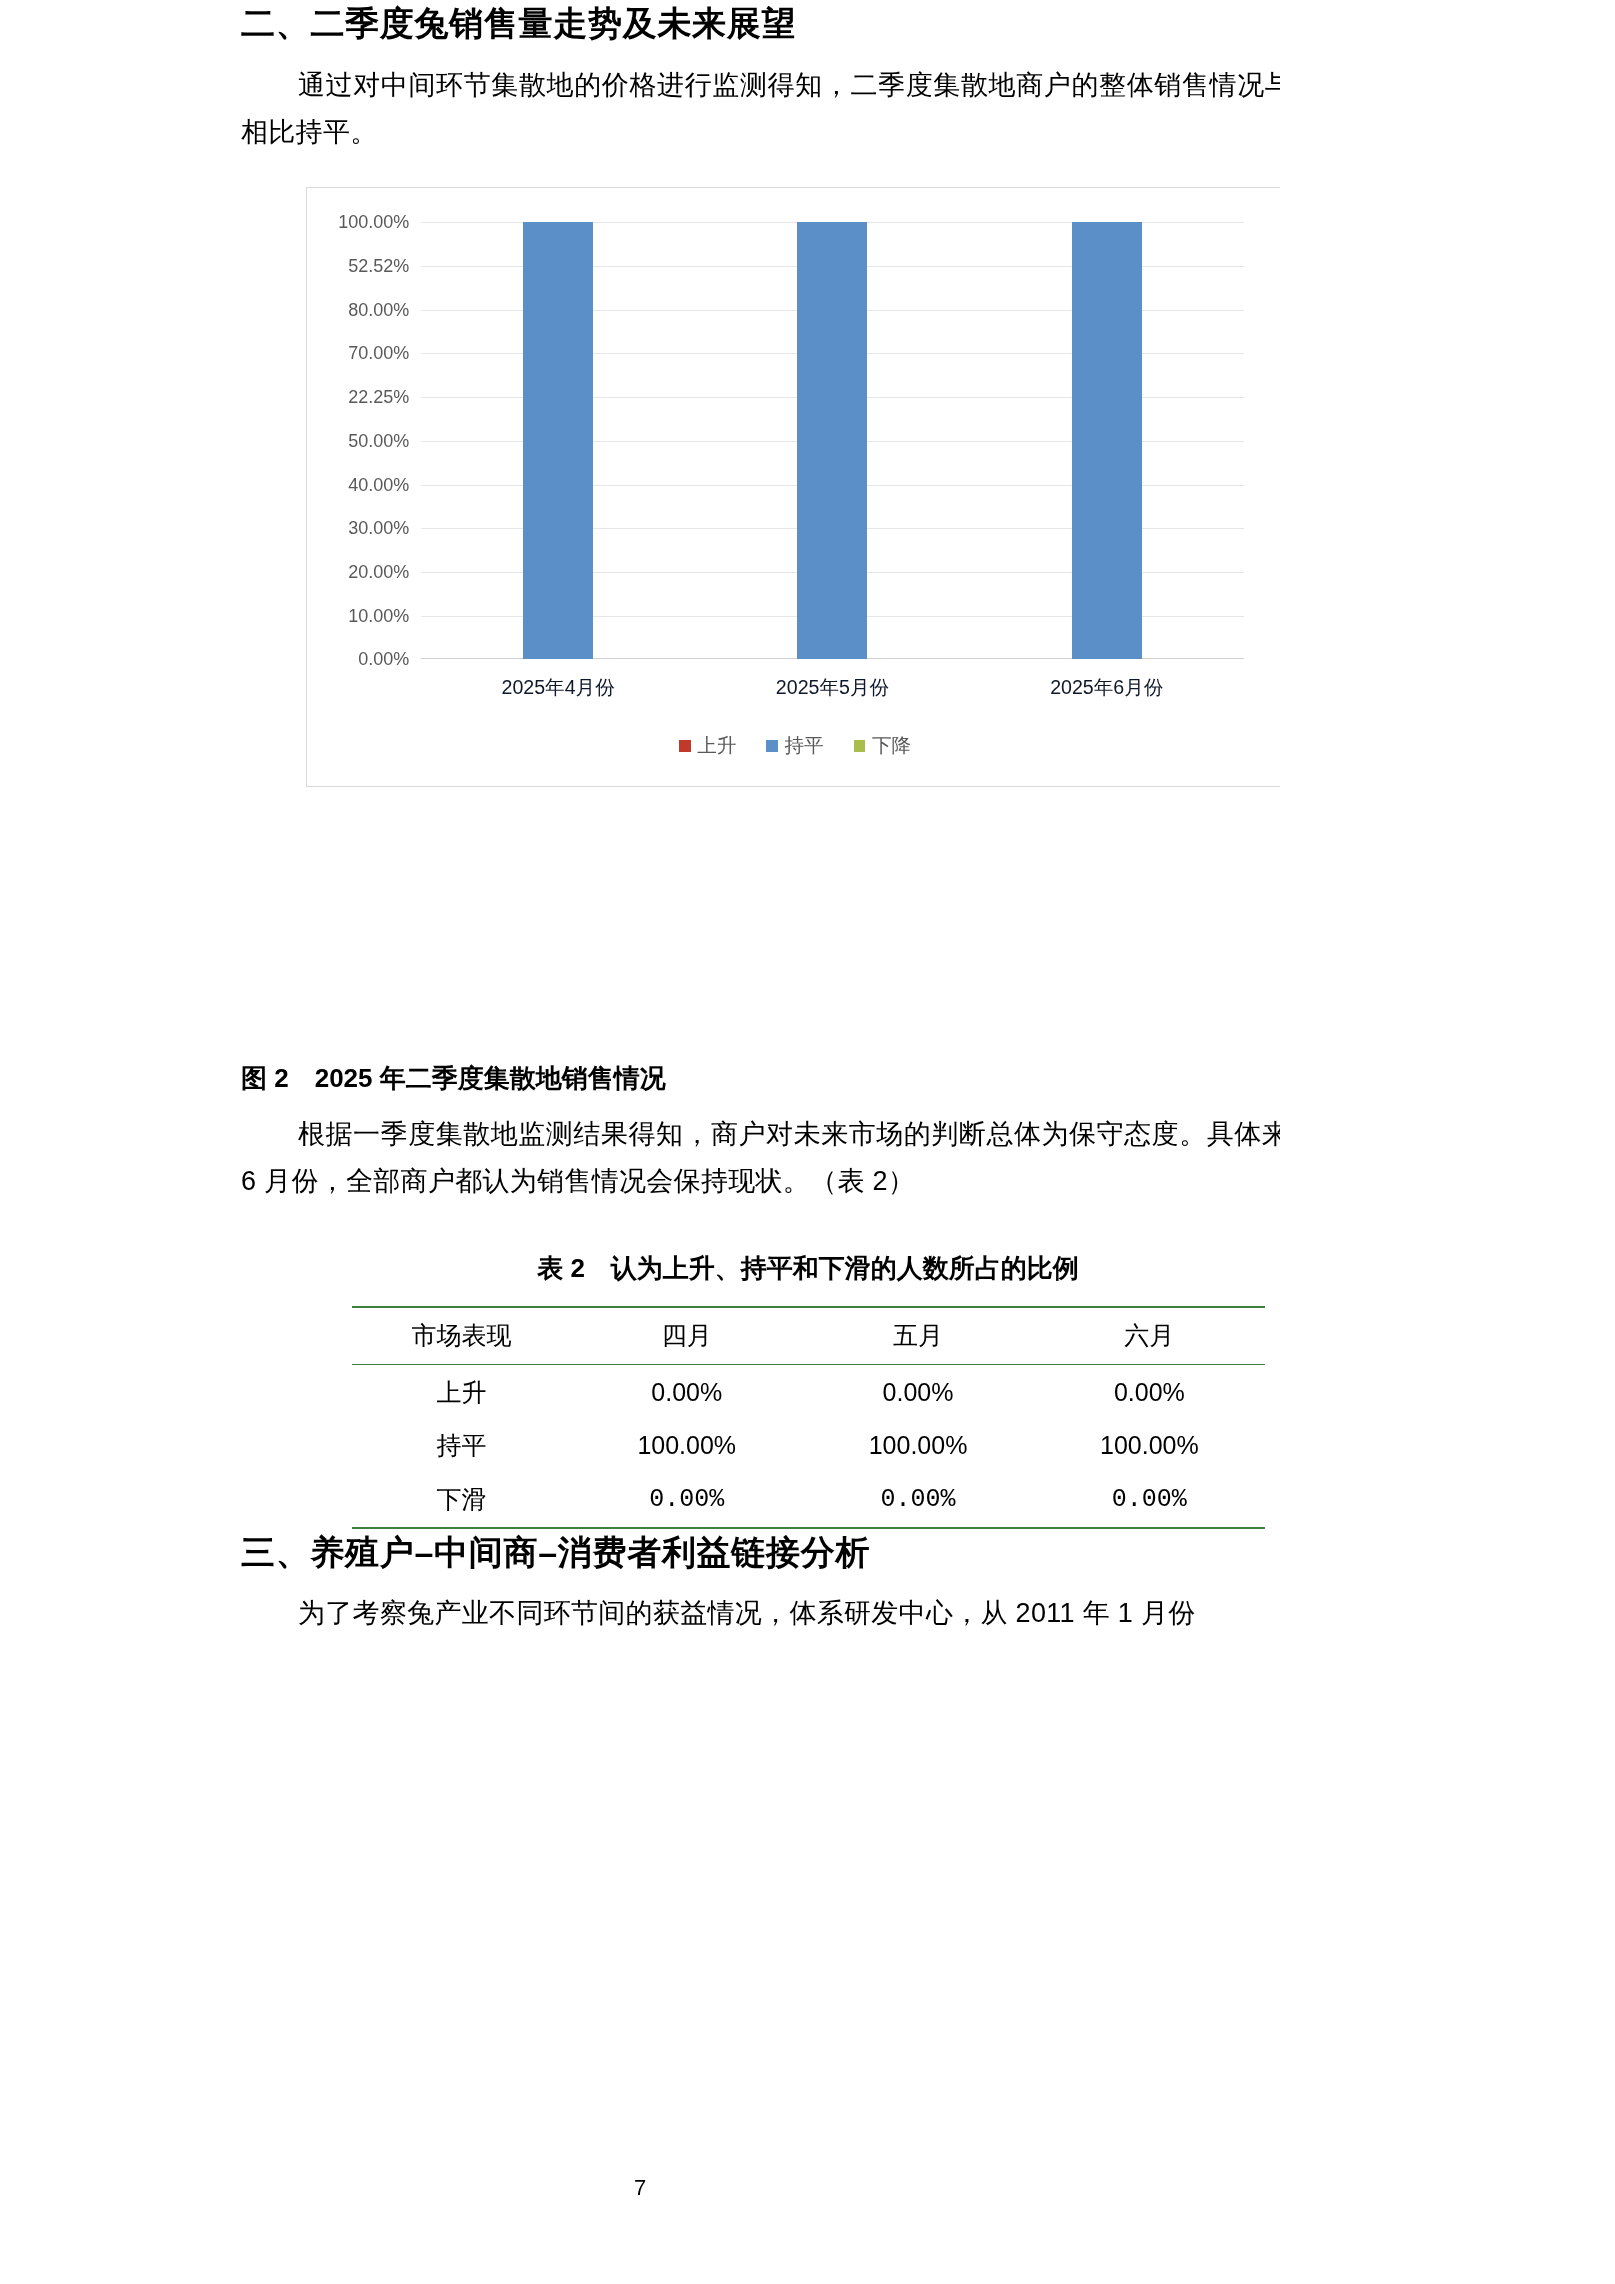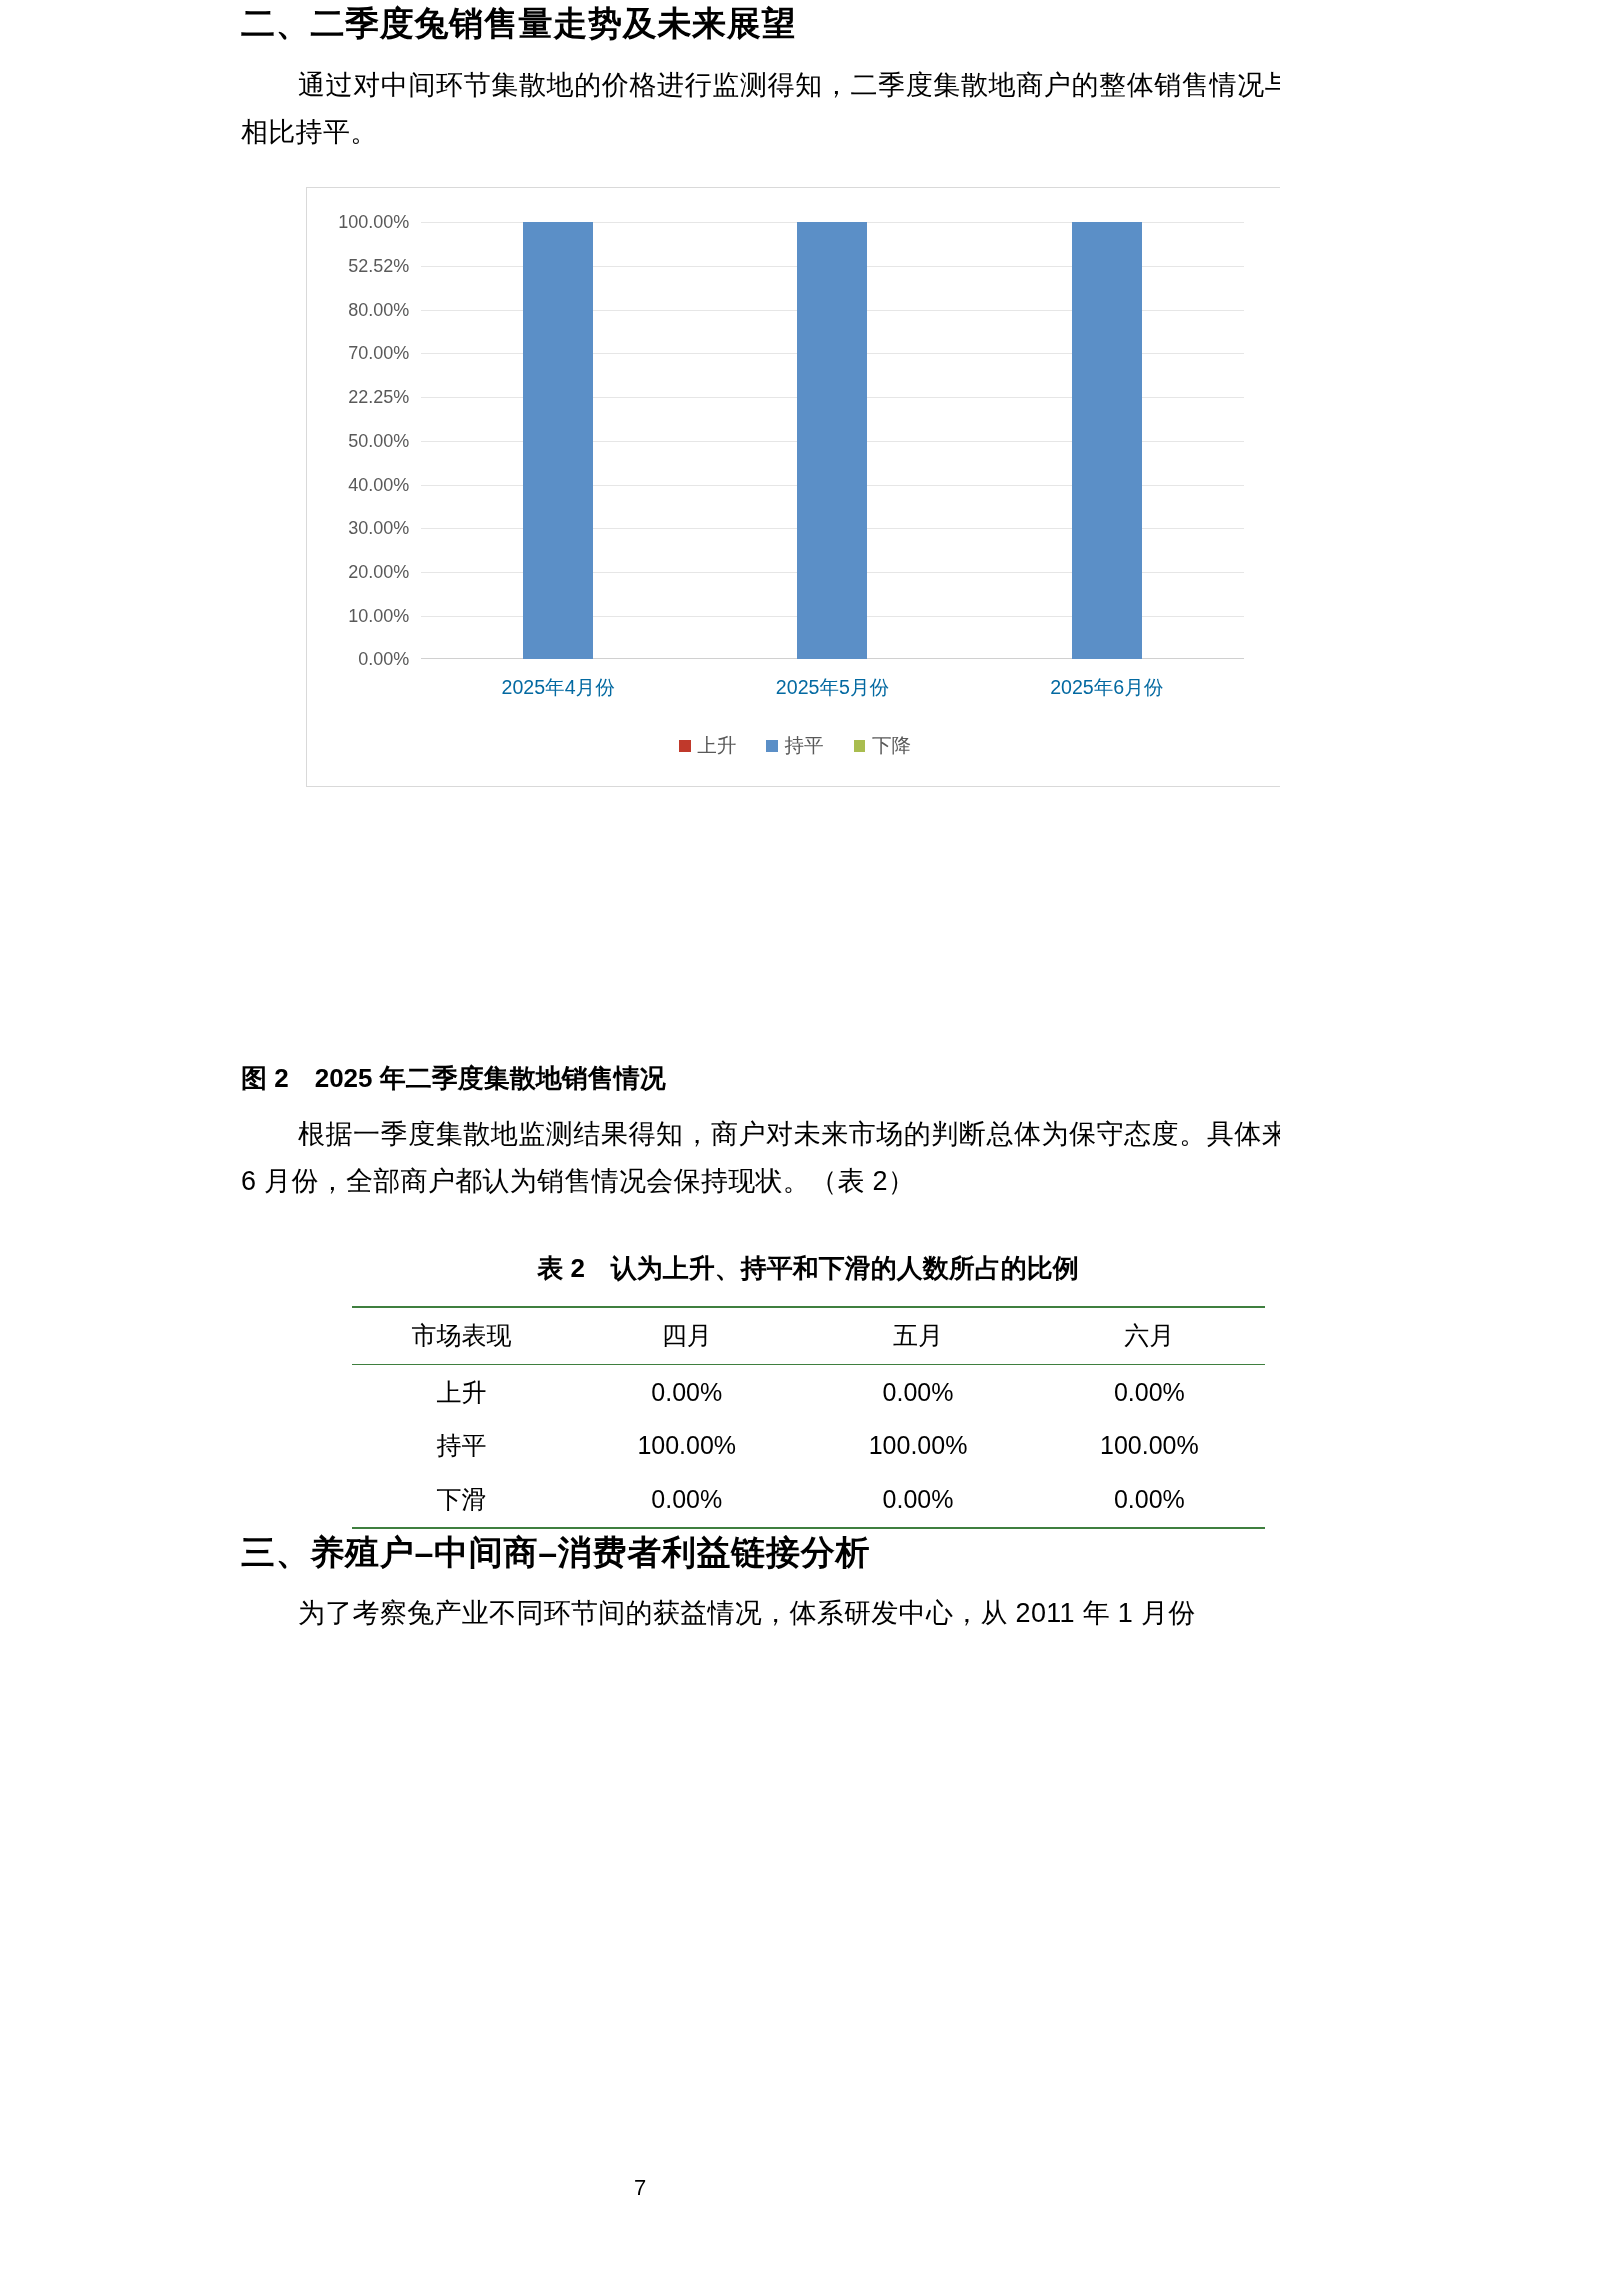--- a/index.html
+++ b/index.html
@@ -111,21 +111,21 @@
     left: 114px;
     right: 39px;
     top: 486px;
     display: flex;
     justify-content: space-around;
   }
   .x-label {
     width: 33%;
     text-align: center;
     font-size: 19.6px;
-    color: #0369a1;
+    color: #0f172a;
   }
   .legend {
     position: absolute;
     left: 0;
     right: 0;
     top: 544px;
     display: flex;
     justify-content: center;
     gap: 30px;
   }
@@ -168,20 +168,21 @@
     text-align: center;
     border-top: 2.6px solid #3f7f3f;
     border-bottom: 1.3px solid #3f7f3f;
   }
   table.data-table tbody td {
     padding: 10.4px 0;
     text-align: center;
   }
   table.data-table tbody tr:last-child td {
     border-bottom: 2.6px solid #3f7f3f;
+    font-family: Liberation Mono, monospace;
   }
   .col-first { width: 24%; }
 
   .sec2 { margin-top: 43px; }
 
   .page-number {
     position: absolute;
     left: 0;
     right: 0;
     bottom: 83px;

